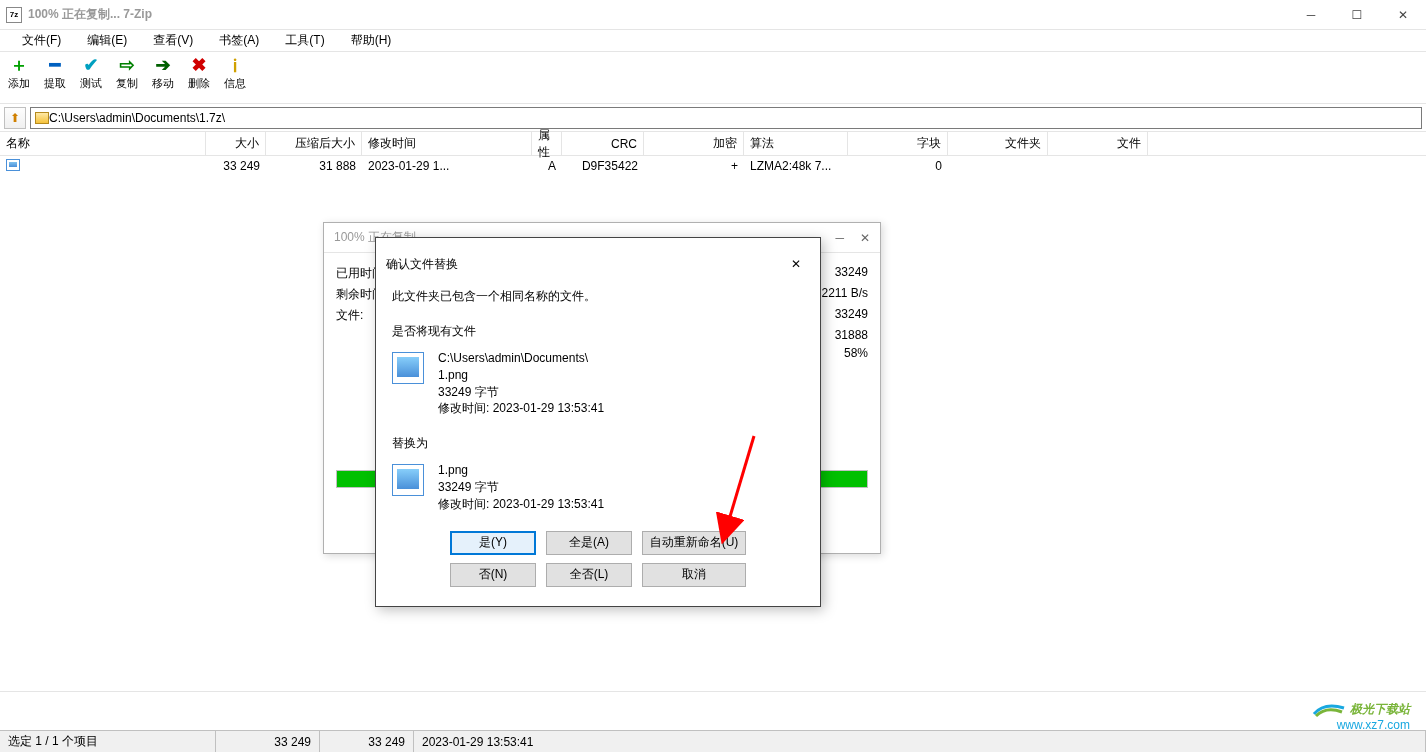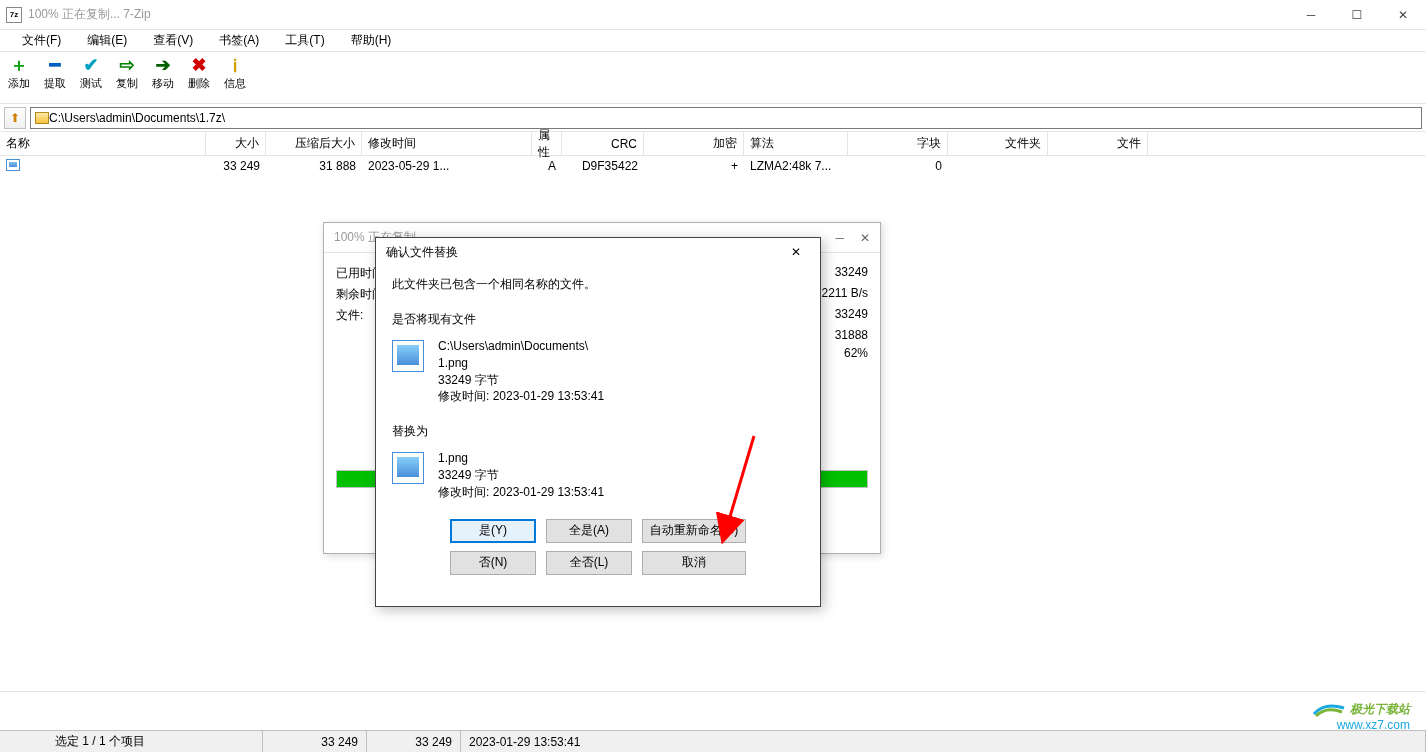--- a/index.html
+++ b/index.html
@@ -1,21 +1,21 @@
 <!DOCTYPE html>
 <html><head>
 <meta charset="utf-8">
 <style>
 * { box-sizing: border-box; margin: 0; padding: 0; font-family: "Microsoft YaHei", "Segoe UI", Tahoma, sans-serif; font-size: 12px; }
 body { width: 1426px; height: 752px; background: #fff; overflow: hidden; position: relative; }
 
 
 .titlebar { height: 30px; background: #fff; border-bottom: 1px solid #e5e5e5; display: flex; align-items: center; padding-left: 6px; }
 .titlebar .icon-7z { width: 16px; height: 16px; border: 1px solid #888; font-size: 8px; display: inline-flex; align-items: center; justify-content: center; font-weight: bold; background: #fff; }
-.titlebar .title { margin-left: 6px; color: #999; }
+.titlebar .title { margin-left: 6px; color: #999; font-weight: bold; }
 .titlebar .winbtns { margin-left: auto; display: flex; }
 .titlebar .winbtns span { width: 46px; height: 30px; display: inline-flex; align-items: center; justify-content: center; color: #444; }
 
 
 .menubar { height: 22px; display: flex; align-items: center; padding-left: 4px; gap: 2px; border-bottom: 1px solid #e5e5e5; }
 .menubar span { padding: 2px 6px; margin-left: 12px; }
 
 
 .toolbar { height: 52px; display: flex; align-items: flex-start; padding: 4px 6px 0 6px; gap: 10px; border-bottom: 1px solid #e5e5e5; }
 .tb-item { display: flex; flex-direction: column; align-items: center; gap: 2px; min-width: 26px; }
@@ -34,35 +34,35 @@
 .cols { height: 24px; display: flex; border-bottom: 1px solid #e5e5e5; }
 .cols .col { border-right: 1px solid #e5e5e5; padding: 4px 6px; display: flex; align-items: center; }
 .cols .col.right { justify-content: flex-end; }
 .row { height: 20px; display: flex; align-items: center; }
 .row .cell { padding: 2px 6px; }
 .row .cell.right { text-align: right; }
 .row .fic { width: 14px; height: 12px; background: #fff; border: 1px solid #4a90d9; display: inline-block; position: relative; }
 .row .fic::after { content:""; position:absolute; left:2px; top:2px; right:2px; bottom:3px; background:linear-gradient(#7ec0ee,#4a90d9); }
 
 
-.statusbar { position: absolute; bottom: 0; left: 0; right: 0; height: 22px; border-top: 1px solid #c0c0c0; display: flex; align-items: center; background: #f0f0f0; padding-left: 47px; }
+.statusbar { position: absolute; bottom: 0; left: 0; right: 0; height: 22px; border-top: 1px solid #c0c0c0; display: flex; align-items: center; background: #f0f0f0; }
 .statusbar .cell { padding: 2px 8px; border-right: 1px solid #c0c0c0; height: 100%; display: flex; align-items: center; }
 
 
 .dlg-progress { position: absolute; left: 323px; top: 222px; width: 558px; height: 332px; border: 1px solid #b0b0b0; background: #fff; box-shadow: 2px 2px 8px rgba(0,0,0,.15); }
 .dlg-progress .dlg-title { height: 30px; background: #fff; color: #999; display: flex; align-items: center; padding: 0 10px; border-bottom: 1px solid #e5e5e5; }
 .dlg-progress .dlg-title .wx { margin-left: auto; display:flex; gap: 16px; color: #666; }
 .dlg-progress .body { padding: 12px; position: relative; }
 .dlg-progress .lbl-col { display: flex; justify-content: space-between; margin-bottom: 4px; }
 .dlg-progress .progbar { margin-top: 110px; height: 18px; background: #e8e8e8; border: 1px solid #c0c0c0; position: relative; }
 .dlg-progress .progbar .fill { position: absolute; left:0; top:0; bottom:0; width: 100%; background: #00c000; }
 
 
 .dlg-confirm { position: absolute; left: 375px; top: 237px; width: 446px; height: 370px; border: 1px solid #444; background: #fff; box-shadow: 3px 3px 12px rgba(0,0,0,.25); z-index: 10; }
-.dlg-confirm .dlg-title { height: 28px; display: flex; align-items: center; padding: 0 10px; background: #fff; }
+.dlg-confirm .dlg-title { height: 28px; display: flex; align-items: center; padding: 0 10px; background: #fff; margin-top: 12px; }
 .dlg-confirm .dlg-title .x { margin-left: auto; width: 28px; height: 22px; display:flex; align-items:center; justify-content:center; }
 .dlg-confirm .body { padding: 10px 16px; }
 .dlg-confirm .msg { margin-bottom: 18px; }
 .dlg-confirm .question { margin-bottom: 10px; }
 .dlg-confirm .file-block { display: flex; gap: 14px; margin-bottom: 18px; }
 .dlg-confirm .file-block .thumb { width: 32px; height: 32px; border: 1px solid #4a90d9; background: #fff; position: relative; margin-top: 2px; }
 .dlg-confirm .file-block .thumb::after { content:""; position:absolute; left:4px; top:4px; right:4px; bottom:6px; background: linear-gradient(#87cefa,#4a90d9); }
 .dlg-confirm .file-block .info div { line-height: 1.4; }
 .dlg-confirm .replace-label { margin-bottom: 10px; }
 .dlg-confirm .btnrow { display: flex; justify-content: center; gap: 10px; margin-top: 18px; }
@@ -153,21 +153,21 @@
     <div class="col right" style="width:100px">加密</div>
     <div class="col" style="width:104px">算法</div>
     <div class="col right" style="width:100px">字块</div>
     <div class="col right" style="width:100px">文件夹</div>
     <div class="col right" style="width:100px">文件</div>
   </div>
   <div class="row">
     <div class="cell" style="width:206px"><span class="fic"></span></div>
     <div class="cell right" style="width:60px">33 249</div>
     <div class="cell right" style="width:96px">31 888</div>
-    <div class="cell" style="width:170px">2023-05-29 1...</div>
+    <div class="cell" style="width:170px">2023-01-29 1...</div>
     <div class="cell right" style="width:30px">A</div>
     <div class="cell right" style="width:82px">D9F35422</div>
     <div class="cell right" style="width:100px">+</div>
     <div class="cell" style="width:104px">LZMA2:48k 7...</div>
     <div class="cell right" style="width:100px">0</div>
     <div class="cell right" style="width:100px"></div>
     <div class="cell right" style="width:100px"></div>
   </div>
 </div>
 
@@ -198,21 +198,21 @@
     <div class="lbl-col">
         <span>文件:</span>
         <span>33249</span>
       </div>
     <div class="lbl-col">
         <span></span>
         <span>31888</span>
       </div>
     <div class="lbl-col">
         <span></span>
-        <span>62%</span>
+        <span>58%</span>
       </div>
     <div class="progbar">
         <div class="fill"></div>
       </div>
   </div>
 </div>
 
 <div class="dlg-confirm">
   <div class="dlg-title">
     <span>确认文件替换</span>

